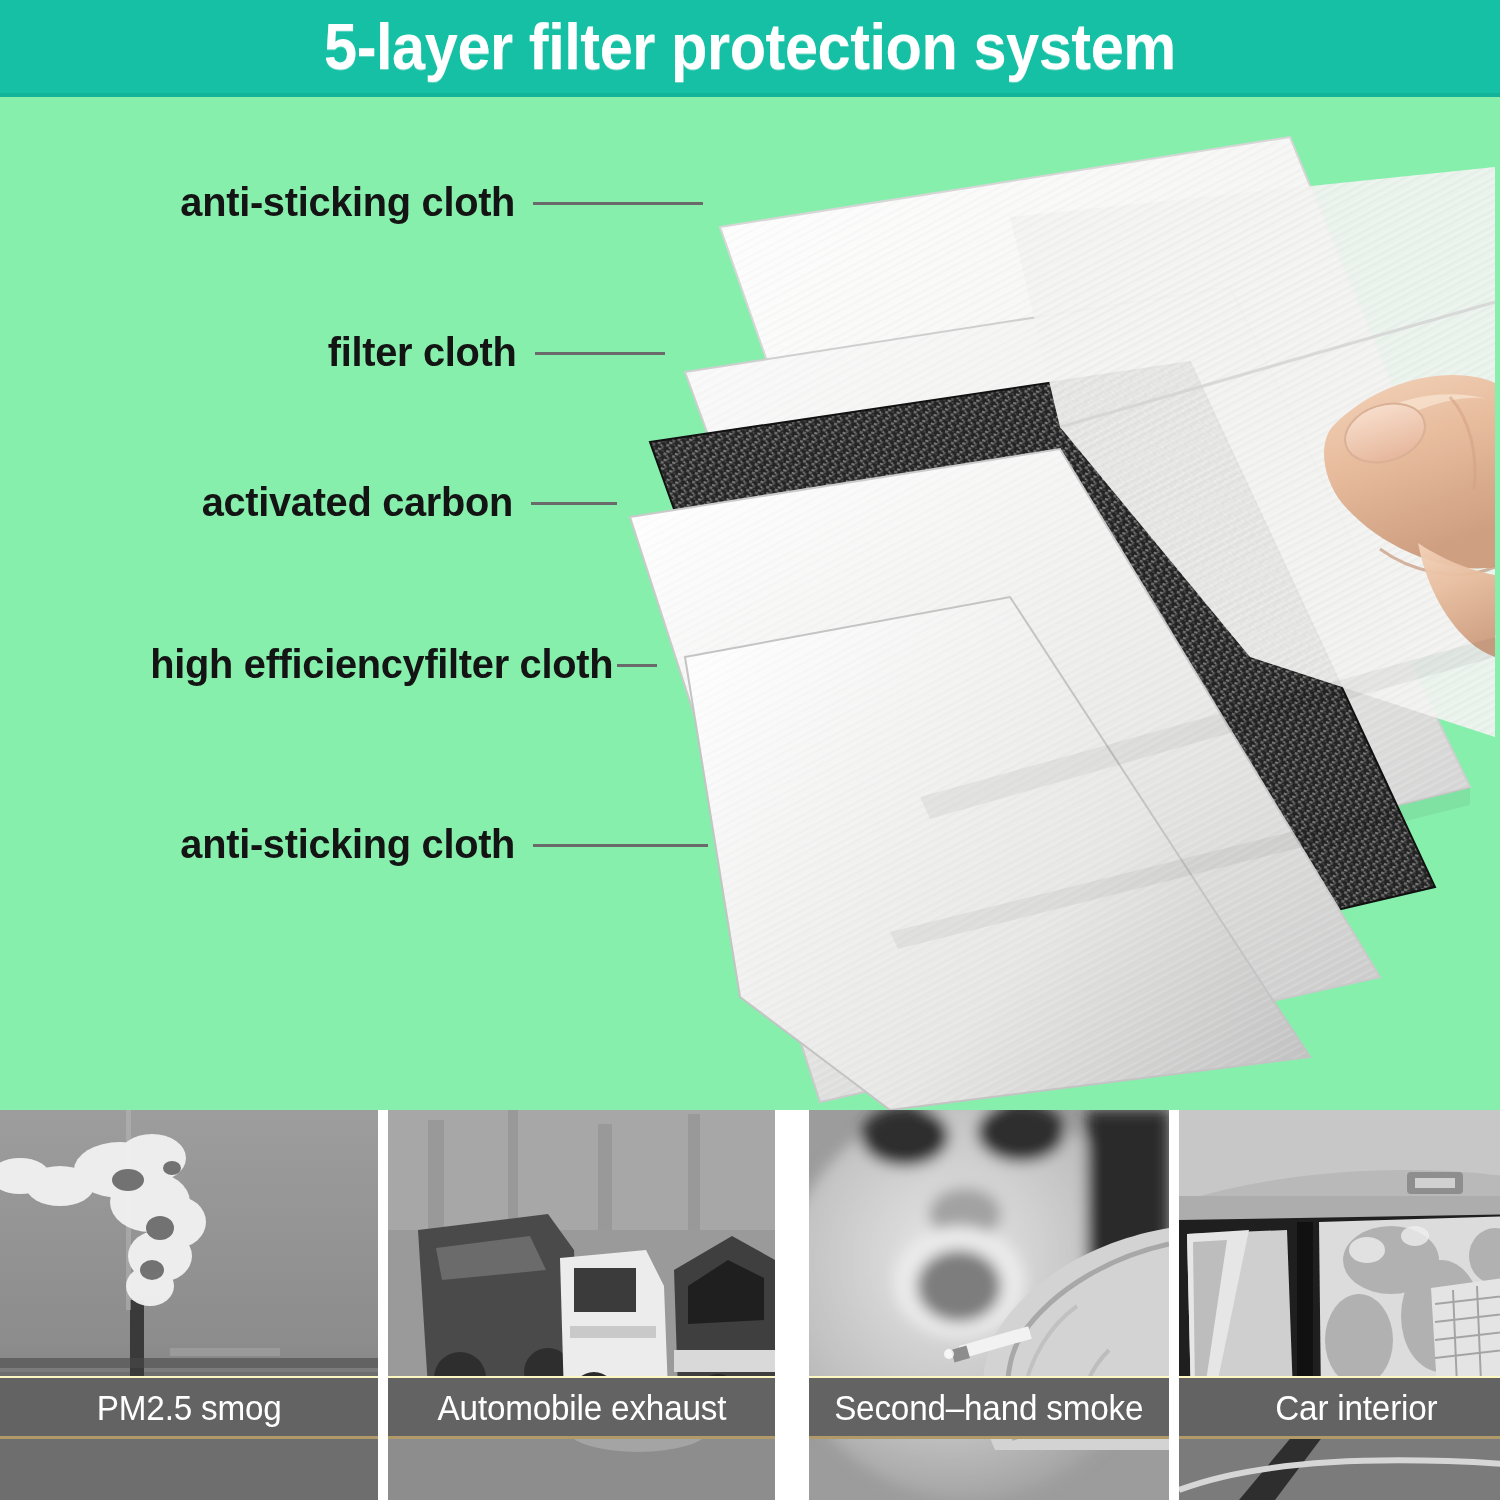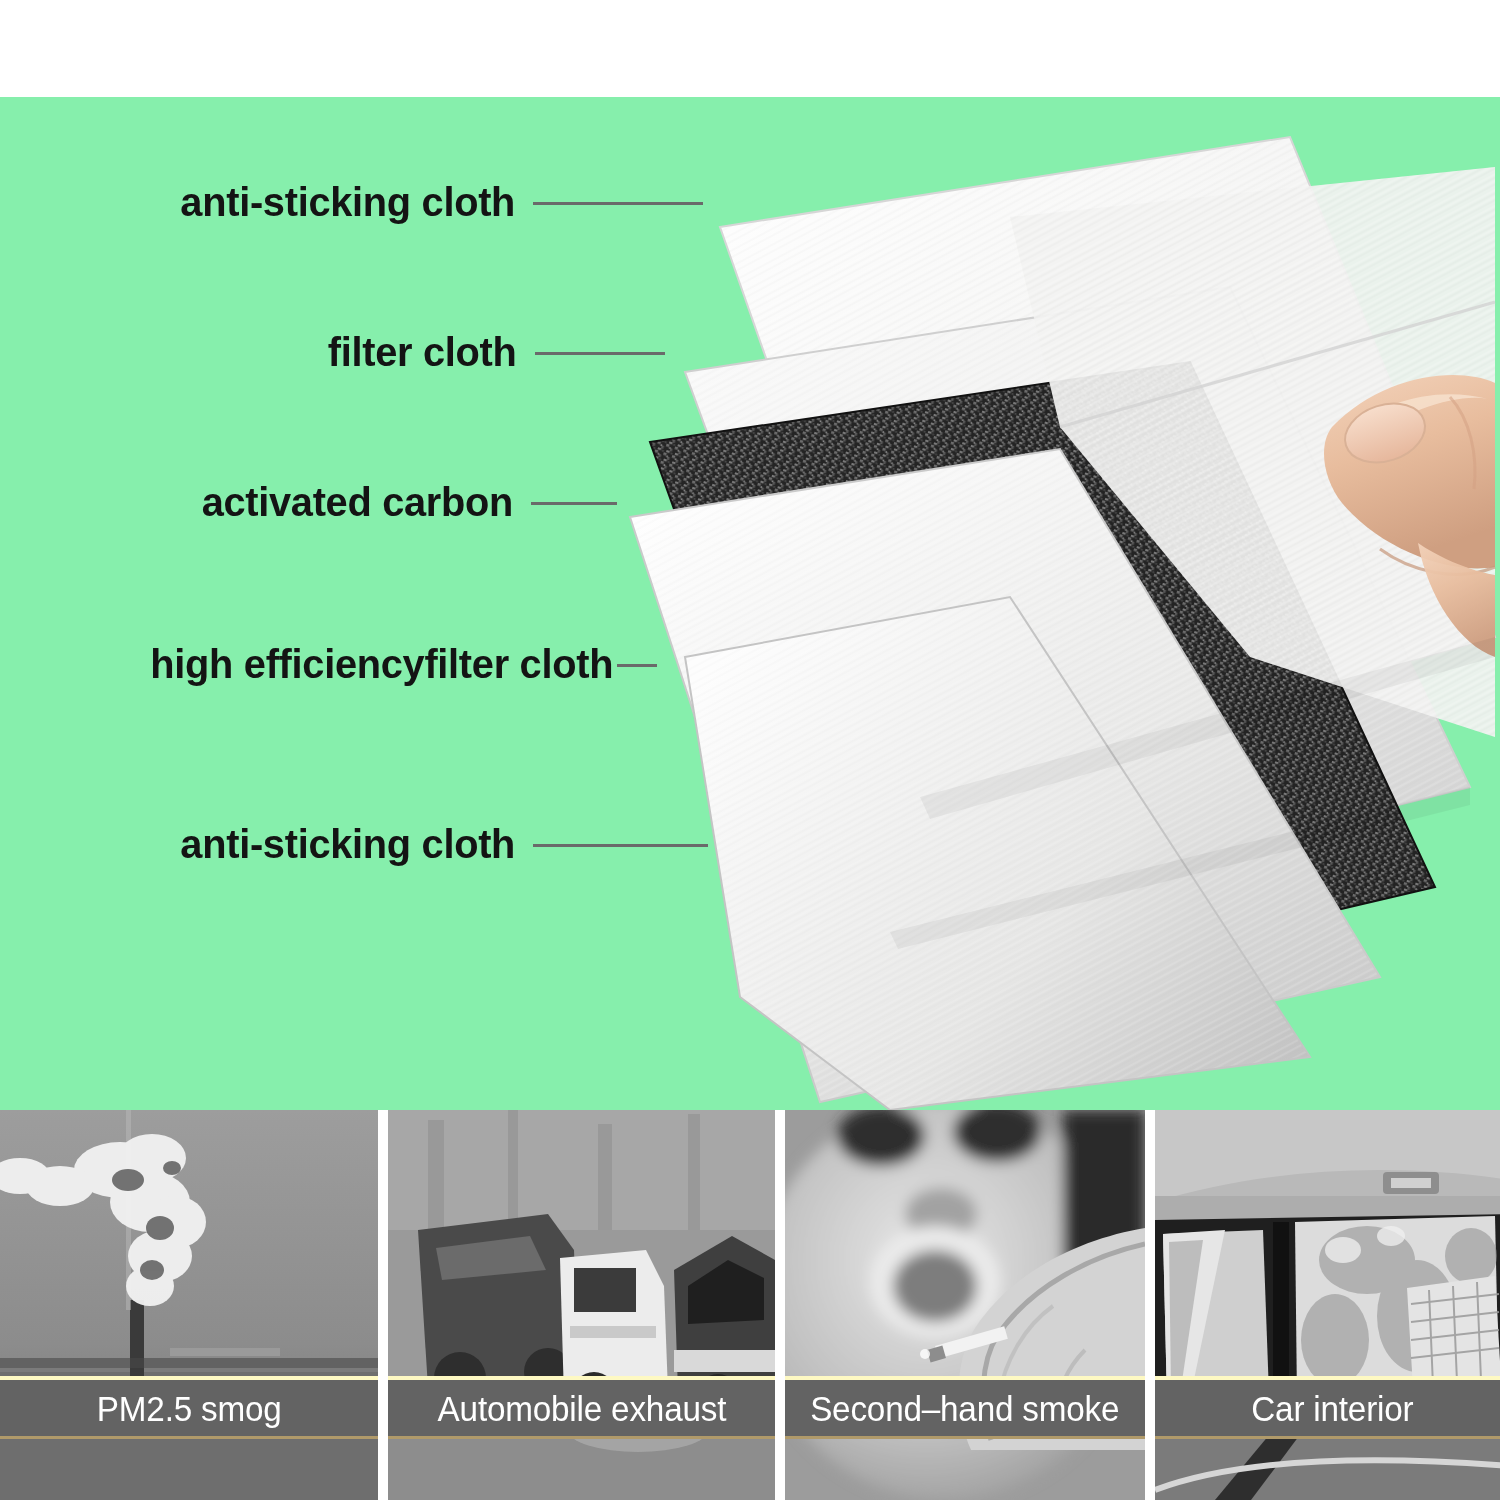--- a/index.html
+++ b/index.html
@@ -117,41 +117,44 @@
     inset: 0;
     filter: grayscale(1);
   }
   .caption-bar {
     position: absolute;
     left: 0;
     right: 0;
     bottom: 61px;
     height: 63px;
     background: #636363;
-    border-top: 4px solid #fef9c3;
+    border-top: 2px solid #fef9c3;
     border-bottom: 3px solid #b09a6a;
     display: flex;
     align-items: center;
     justify-content: center;
     box-sizing: border-box;
   }
   .caption-text {
     color: #ffffff;
     font-size: 35px;
     line-height: 1;
     white-space: nowrap;
     transform: scaleX(0.95);
     letter-spacing: -0.2px;
   }
 </style>
 </head>
 <body>
 
 <div id="page">
 
+  <div id="header-banner">
+    <div id="header-title">5-layer filter protection system</div>
+  </div>
 
   <div id="diagram">
 
     <div id="product-photo">
       <svg width="910" height="1013" viewBox="0 0 910 1013">
         <defs>
           <linearGradient id="gWhiteA" x1="0" y1="0" x2="1" y2="1">
             <stop offset="0%" stop-color="#ffffff"></stop>
             <stop offset="45%" stop-color="#f4f4f3"></stop>
             <stop offset="100%" stop-color="#dedede"></stop>
@@ -357,21 +360,21 @@
         <ellipse cx="120" cy="300" rx="80" ry="26" fill="#d2d2d2" opacity="0.35"></ellipse>
         <ellipse cx="250" cy="320" rx="70" ry="22" fill="#dcdcdc" opacity="0.3"></ellipse>
       </svg>
       <div class="caption-bar">
         <span class="caption-text">Automobile exhaust</span>
       </div>
     </div>
 
     <div class="panel-gap"></div>
 
-    <div class="photo-panel" style="width:360px;">
+    <div class="photo-panel" style="width:360px;margin-left:24px;">
       <svg class="panel-img" viewBox="0 0 360 390" preserveAspectRatio="none">
         <defs>
           <radialGradient id="faceG" cx="0.45" cy="0.4" r="0.75">
             <stop offset="0%" stop-color="#e7e7e7"></stop>
             <stop offset="60%" stop-color="#bdbdbd"></stop>
             <stop offset="100%" stop-color="#8c8c8c"></stop>
           </radialGradient>
           <filter id="blurSoft">
               <feGaussianBlur stdDeviation="7"></feGaussianBlur>
             </filter>

